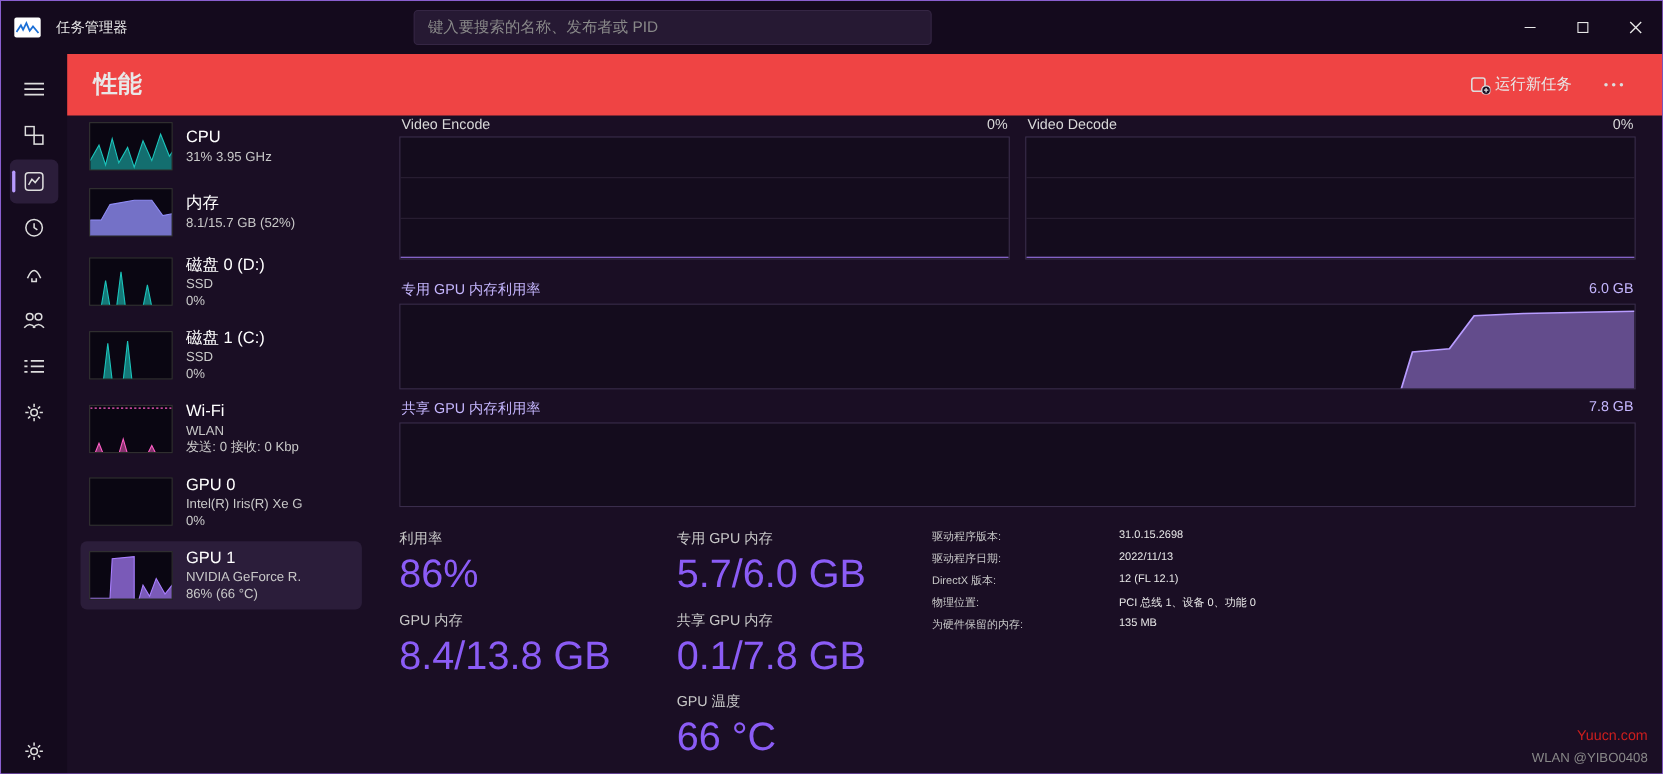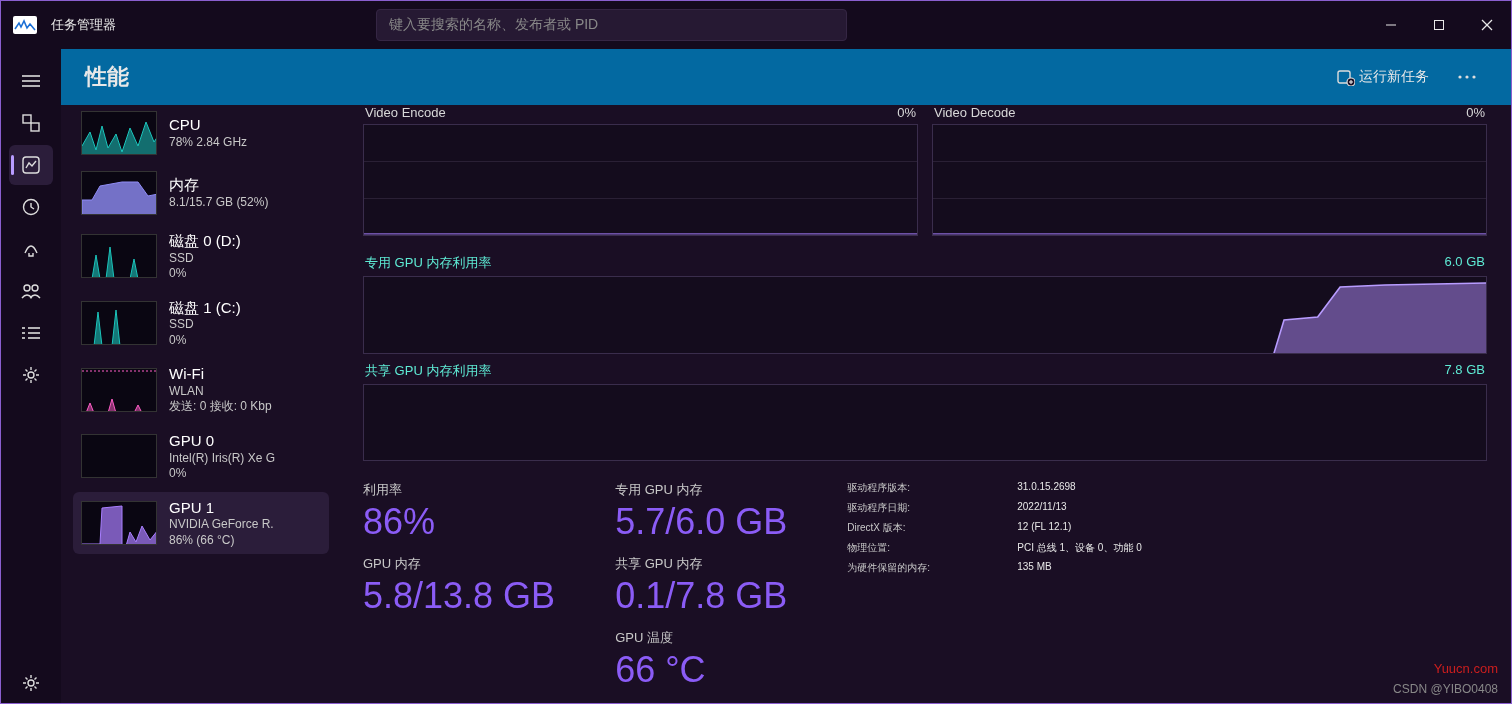--- a/index.html
+++ b/index.html
@@ -14,39 +14,39 @@
 .win-btn { width:48px; height:48px; display:flex; align-items:center; justify-content:center; color:#e8e8e8; }
 
 .body-row { flex:1; display:flex; overflow:hidden; }
 .nav { width:60px; background:#140a1d; display:flex; flex-direction:column; align-items:center; padding-top:12px; gap:2px; }
 .nav-item { width:44px; height:40px; display:flex; align-items:center; justify-content:center; border-radius:6px; color:#cfcfcf; position:relative;}
 .nav-item.active { background:#2b1d3a; }
 .nav-item.active::before { content:""; position:absolute; left:2px; top:10px; bottom:10px; width:3px; background:#b89cff; border-radius:2px;}
 .nav-spacer { flex:1; }
 
 .content { flex:1; display:flex; flex-direction:column; background:#1a0e24; overflow:hidden; }
-.subheader { height:56px; display:flex; align-items:center; padding:0 24px 0 24px; background:#0369a1;}
+.subheader { height:56px; display:flex; align-items:center; padding:0 24px 0 24px; background:#ef4444;}
 .subheader h1 { font-size:22px; font-weight:600; }
 .run-task { margin-left:auto; display:flex; align-items:center; gap:4px; font-size:14px; padding:6px 10px; border-radius:4px;}
 .more-btn { width:40px; height:36px; display:flex; align-items:center; justify-content:center; margin-left:8px;}
 
 .panel-row { flex:1; display:flex; overflow:hidden; padding:0 0 4px 12px;}
 .sidebar { width:260px; overflow-y:auto; padding-right:4px; }
 .side-item { display:flex; align-items:center; gap:12px; padding:6px 8px; border-radius:6px; margin-bottom:4px; cursor:default;}
 .side-item.selected { background:#2b1d3a; }
 .thumb { width:76px; height:44px; background:#0a0612; border:1px solid #333; position:relative; flex-shrink:0; overflow:hidden;}
 .side-text .t1 { font-size:15px; color:#fff; line-height:1.3;}
 .side-text .t2 { font-size:12px; color:#c8c8c8; line-height:1.3;}
 
 .detail { flex:1; padding:0 24px 8px 30px; overflow:hidden; display:flex; flex-direction:column; }
 .graphs-top { display:flex; gap:14px; margin-bottom:10px;}
 .graph-box { flex:1; border:1px solid #3a2d4c; background:#140c1d; height:112px; position:relative;}
 .graph-label-row { display:flex; justify-content:space-between; font-size:13px; color:#d8d8d8; margin-bottom:4px; padding:0 2px;}
 .graph-col { flex:1; }
-.wide-label-row { display:flex; justify-content:space-between; font-size:13px; color:#5eead4; margin:8px 2px 4px;}
+.wide-label-row { display:flex; justify-content:space-between; font-size:13px; color:#c4b5fd; margin:8px 2px 4px;}
 .wide-graph { height:86px; border:1px solid #3a2d4c; background:#140c1d; position:relative; overflow:hidden;}
 .grid-lines::before, .grid-lines::after { content:""; position:absolute; left:0; right:0; border-top:1px solid #2a2035;}
 .grid-lines::before { top:33%; } .grid-lines::after { top:66%; }
 
 .stats { display:flex; gap:60px; margin-top:20px; font-size:14px;}
 .stat-col { display:flex; flex-direction:column; gap:12px; }
 .stat-label { font-size:13px; color:#c8c8c8; }
 .stat-val { font-size:36px; color:#8b5cf6; font-weight:400; margin-top:2px;}
 .info-col { display:flex; flex-direction:column; gap:6px; font-size:10px;}
 .info-row { display:flex; gap:30px;}
@@ -181,21 +181,21 @@
         <div class="sidebar">
 
           <div class="side-item">
             <div class="thumb">
                 <svg width="76" height="44">
                   <polyline points="0,34 8,20 14,38 20,14 26,36 34,22 40,40 48,16 56,34 64,10 72,30 76,24 76,44 0,44" fill="#1bc4bb" fill-opacity="0.55" stroke="#1bc4bb" stroke-width="1"></polyline>
                 </svg>
               </div>
             <div class="side-text">
                 <div class="t1">CPU</div>
-                <div class="t2">78% 2.84 GHz</div>
+                <div class="t2">31% 3.95 GHz</div>
               </div>
           </div>
 
           <div class="side-item">
             <div class="thumb">
                 <svg width="76" height="44">
                   <path d="M0,28 L10,28 L18,14 L40,10 L56,10 L66,24 L76,22 L76,44 L0,44 Z" fill="#8f8cf5" fill-opacity="0.8" stroke="#8f8cf5" stroke-width="1"></path>
                 </svg>
               </div>
             <div class="side-text">
@@ -316,21 +316,21 @@
           </div>
 
           <div class="stats">
             <div class="stat-col">
               <div>
                   <div class="stat-label">利用率</div>
                   <div class="stat-val">86%</div>
                 </div>
               <div>
                   <div class="stat-label">GPU 内存</div>
-                  <div class="stat-val">5.8/13.8 GB</div>
+                  <div class="stat-val">8.4/13.8 GB</div>
                 </div>
             </div>
             <div class="stat-col">
               <div>
                   <div class="stat-label">专用 GPU 内存</div>
                   <div class="stat-val">5.7/6.0 GB</div>
                 </div>
               <div>
                   <div class="stat-label">共享 GPU 内存</div>
                   <div class="stat-val">0.1/7.8 GB</div>
@@ -363,13 +363,13 @@
                 </div>
             </div>
           </div>
         </div>
       </div>
     </div>
   </div>
 </div>
 
 <div class="watermark1">Yuucn.com</div>
-<div class="watermark2">CSDN @YIBO0408</div>
+<div class="watermark2">WLAN @YIBO0408</div>
 
 </body></html>

